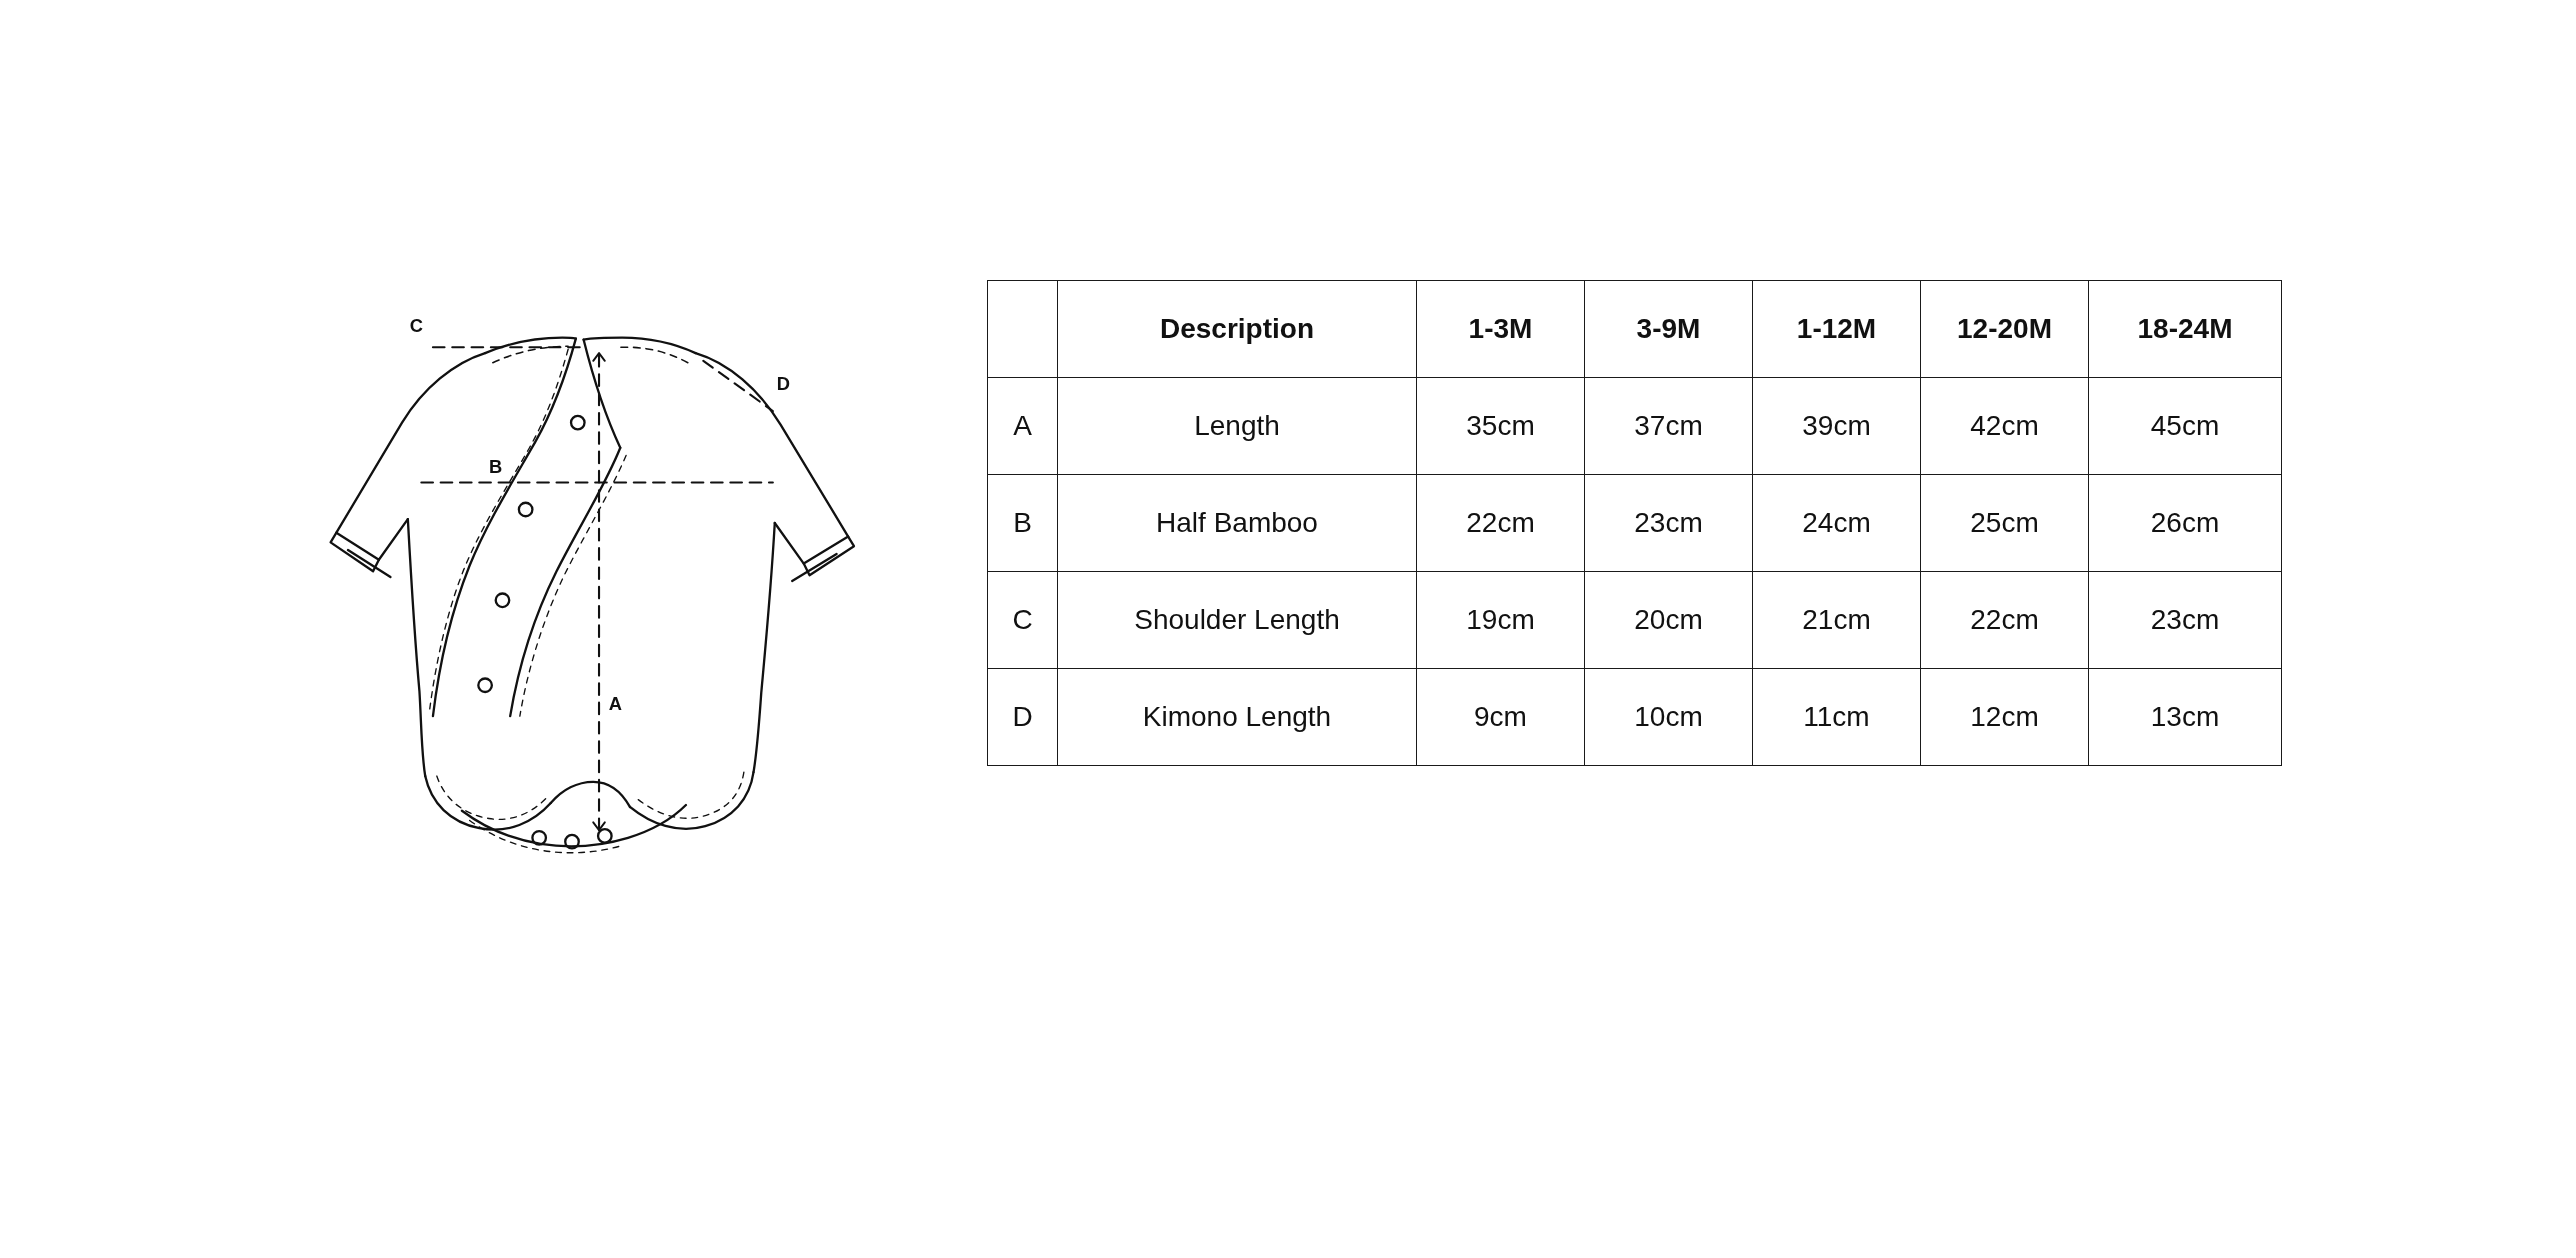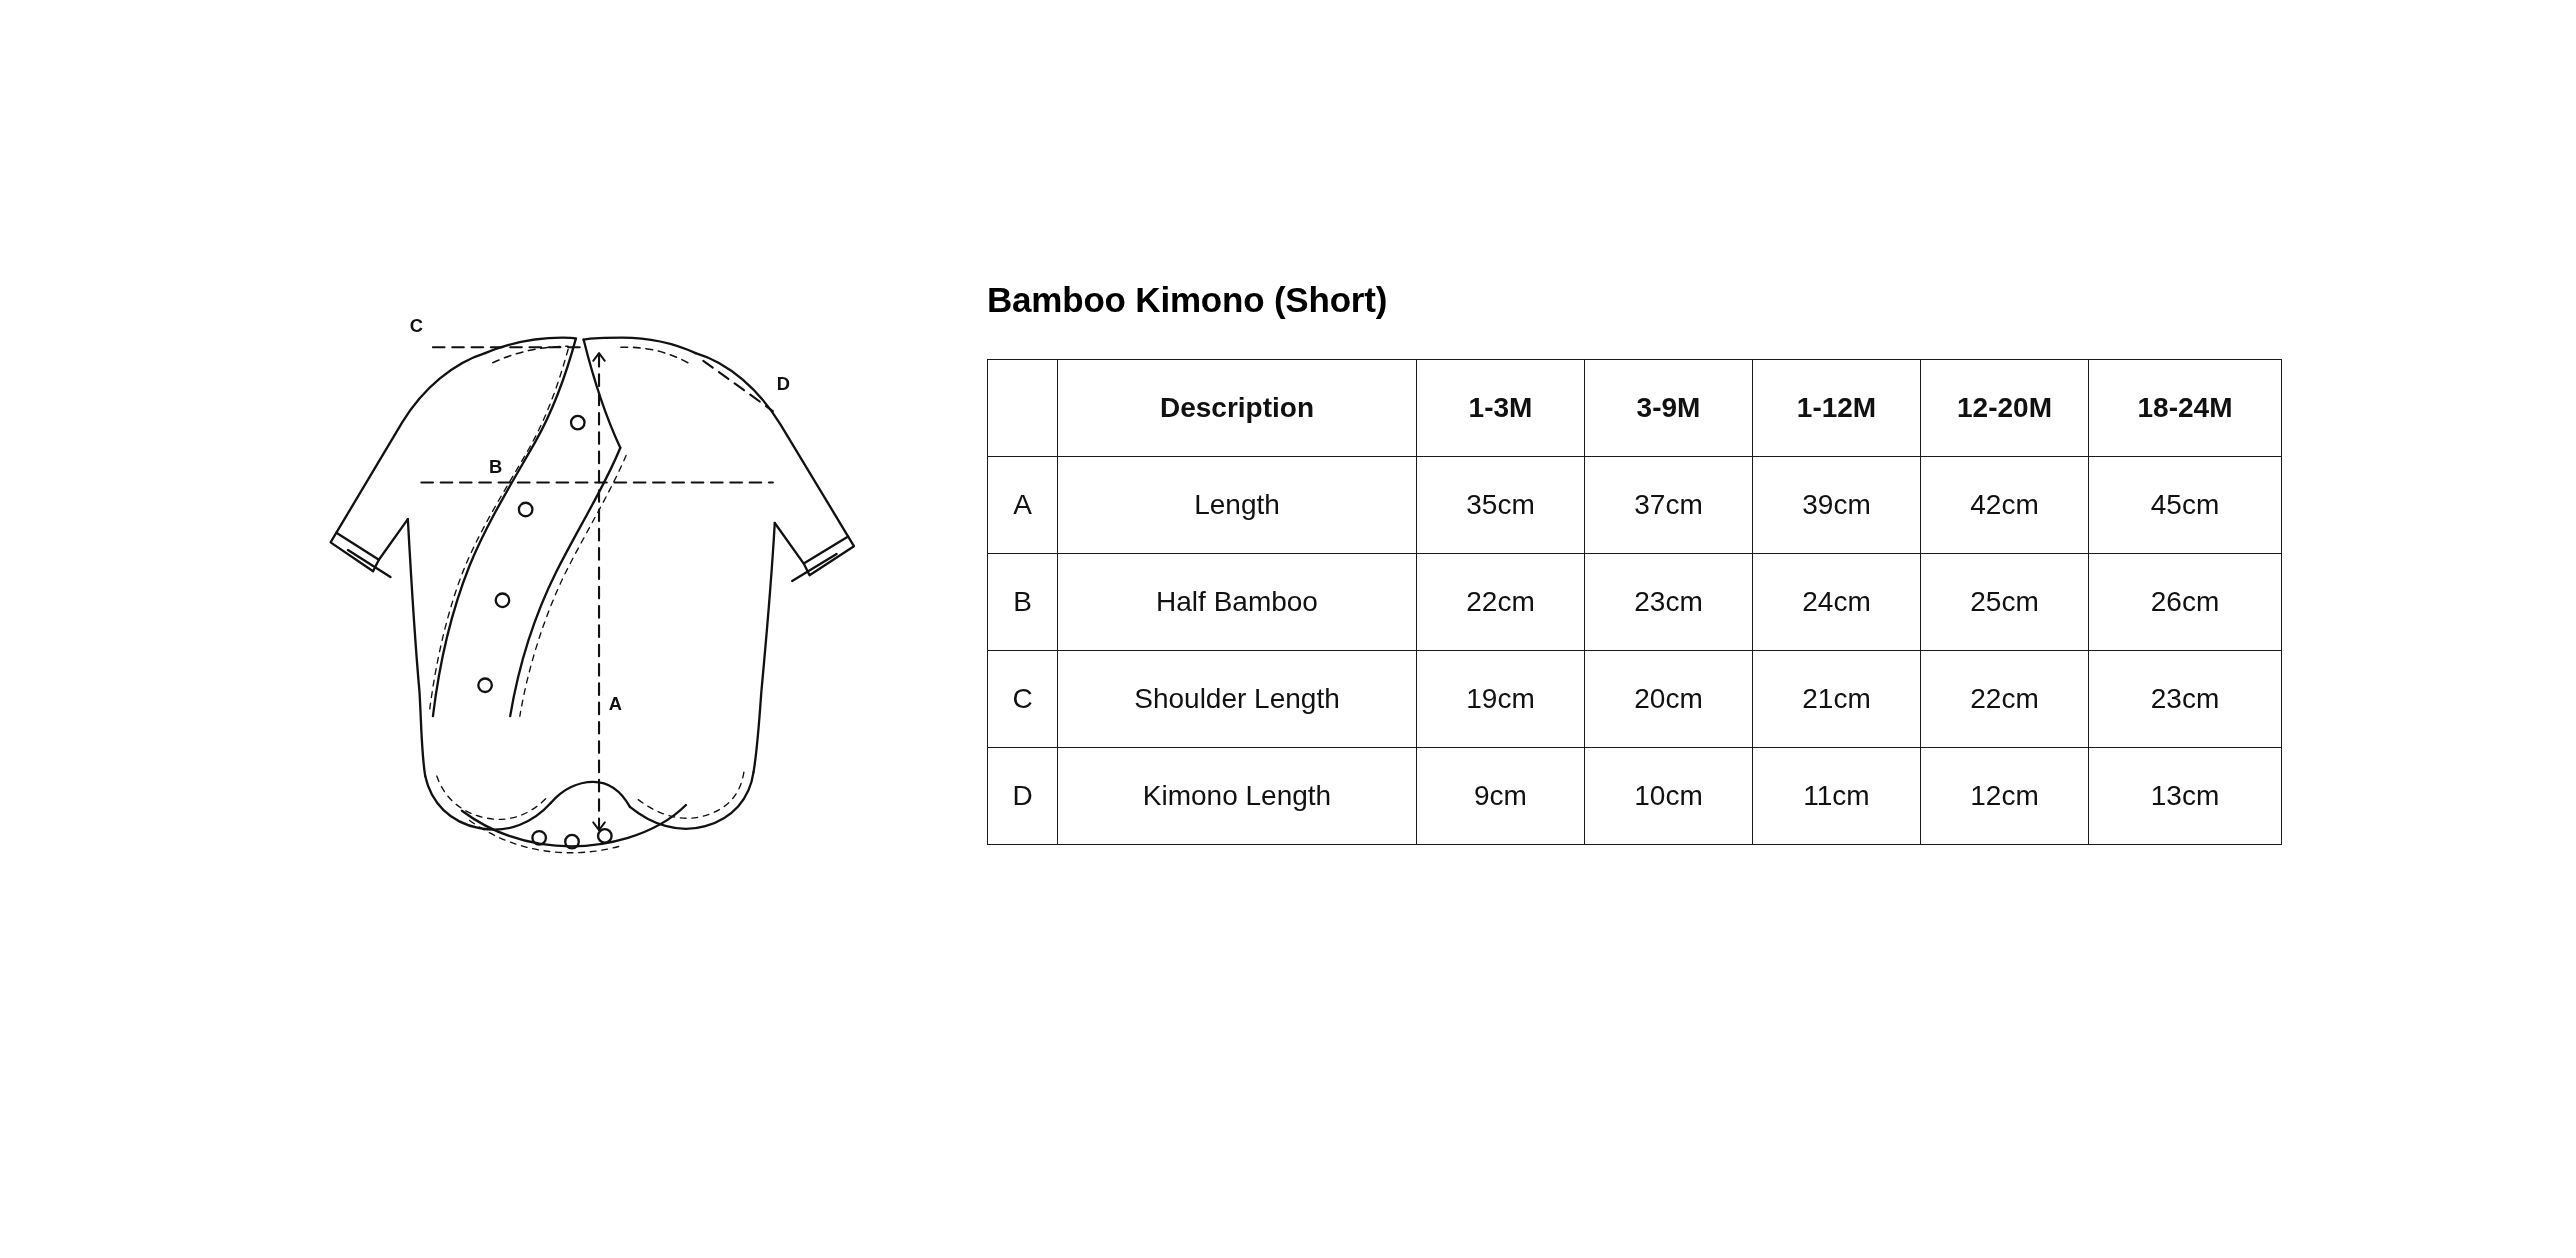--- a/index.html
+++ b/index.html
@@ -160,21 +160,20 @@
       <g font-family="Liberation Sans, sans-serif" font-size="19" font-weight="bold" fill="#111">
         <text x="94" y="64">C</text>
         <text x="474" y="124">D</text>
         <text x="176" y="210">B</text>
         <text x="300" y="456">A</text>
       </g>
     </svg>
   </div>
 
   <div class="chart-panel">
-    <h1 class="chart-title">Bamboo Kimono (Short)</h1>
 
     <table class="size-table">
       <colgroup>
         <col class="c-key">
           <col class="c-desc">
         <col class="c-size">
           <col class="c-size">
           <col class="c-size">
           <col class="c-size-w">
           <col class="c-size-l">

